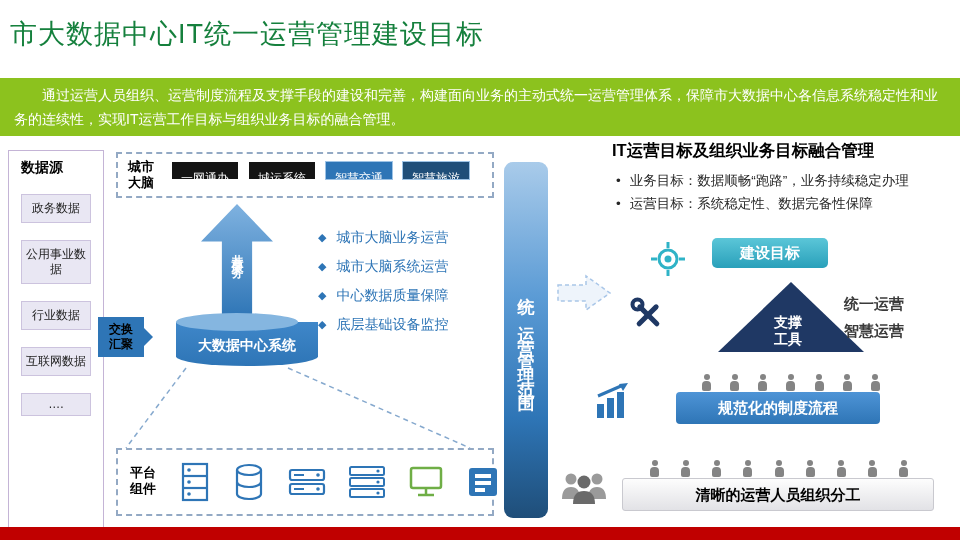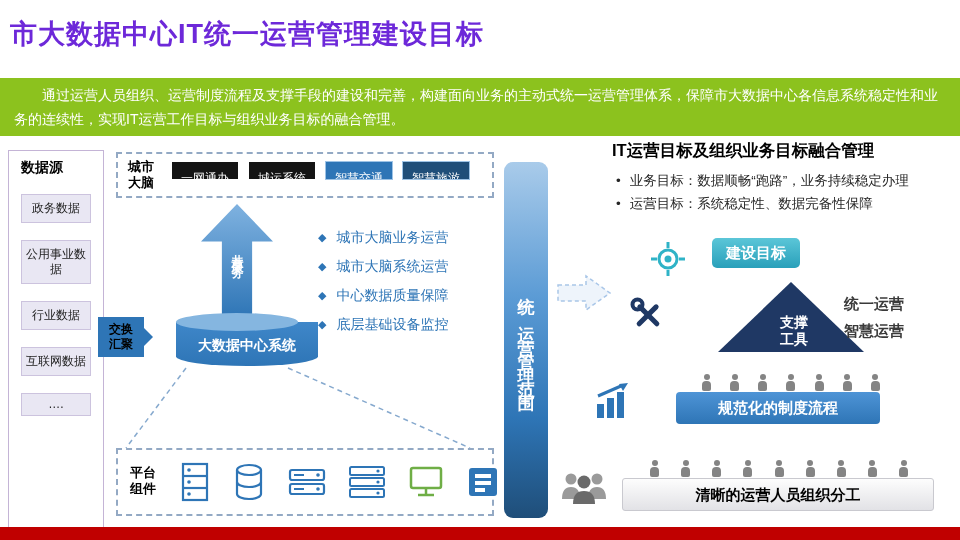--- a/index.html
+++ b/index.html
@@ -1,20 +1,20 @@
 <!DOCTYPE html>
 <html><head>
 <meta charset="utf-8">
 <style>
   * { margin:0; padding:0; box-sizing:border-box; }
   body { font-family:"Liberation Sans","DejaVu Sans",sans-serif; background:#888; }
   .slide { position:relative; width:960px; height:540px; background:#ffffff; overflow:hidden; margin:0 auto; }
 
   
-  .title { position:absolute; left:10px; top:16px; font-size:27px; font-weight:bold; color:#6d28d9; letter-spacing:1px; }
+  .title { position:absolute; left:10px; top:16px; font-size:27px; font-weight:normal; color:#15803d; letter-spacing:1px; }
   .intro { position:absolute; left:0; top:78px; width:960px; height:58px; background:#8CC21E; color:#fff;
            font-size:14px; line-height:24px; padding:5px 14px 0 14px; text-indent:2em; }
   .footer-bar { position:absolute; left:0; bottom:0; width:960px; height:13px; background:#C00000; }
 
   
   .ds-panel { position:absolute; left:8px; top:150px; width:96px; height:423px; border:1px solid #C4B4D6; background:#fff; }
   .ds-title { margin:8px 0 2px 12px; font-size:14px; font-weight:bold; color:#000; }
   .ds-item { width:70px; margin:17px auto 0; background:#E9E7F3; border:1px solid #CCC3DE; text-align:center;
              font-size:12px; line-height:15px; padding:6px 2px; color:#222; }
   .ds-item.small { padding:3px 2px; }
@@ -71,28 +71,28 @@
 
   .dash-arrow { position:absolute; left:556px; top:272px; }
 
   
   .fusion-title { position:absolute; left:612px; top:140px; font-size:16.5px; font-weight:bold; color:#000; }
   .fusion-bullets { position:absolute; left:616px; top:169px; list-style:none; width:340px; }
   .fusion-bullets li { font-size:13.5px; color:#262626; line-height:23px; }
   .fusion-bullets li::before { content:"•"; margin-right:9px; }
 
   .target-icon { position:absolute; left:651px; top:242px; }
-  .goal-btn { position:absolute; left:712px; top:238px; width:88px; height:30px; border-radius:5px;
+  .goal-btn { position:absolute; left:712px; top:238px; width:116px; height:30px; border-radius:5px;
               background:linear-gradient(180deg,#5BC6D8,#29A0BA); color:#fff; font-weight:bold;
               font-size:15px; text-align:center; line-height:30px; }
 
   .apex { position:absolute; left:718px; top:282px; width:146px; height:70px; background:#1F3864;
           clip-path:polygon(50% 0,100% 100%,0 100%); }
   .apex .alabel { position:absolute; left:50%; transform:translateX(-50%); bottom:4px; width:34px;
-          text-align:right; color:#fff; font-weight:bold; font-size:14px; line-height:17px; }
+          text-align:left; color:#fff; font-weight:bold; font-size:14px; line-height:17px; }
   .tools-icon { position:absolute; left:627px; top:294px; }
   .side-notes { position:absolute; left:844px; top:290px; font-size:15px; color:#3A3A3A; font-weight:bold; line-height:27px; }
 
   .people-row { position:absolute; display:flex; justify-content:space-between; }
   .row1 { left:702px; top:374px; width:178px; }
   .row2 { left:650px; top:460px; width:258px; }
   .person { width:9px; height:17px; position:relative; display:inline-block; }
   .person::before { content:""; position:absolute; top:0; left:50%; transform:translateX(-50%);
           width:6px; height:6px; border-radius:50%; background:#848484; }
   .person::after { content:""; position:absolute; top:7px; left:0; width:9px; height:10px;

